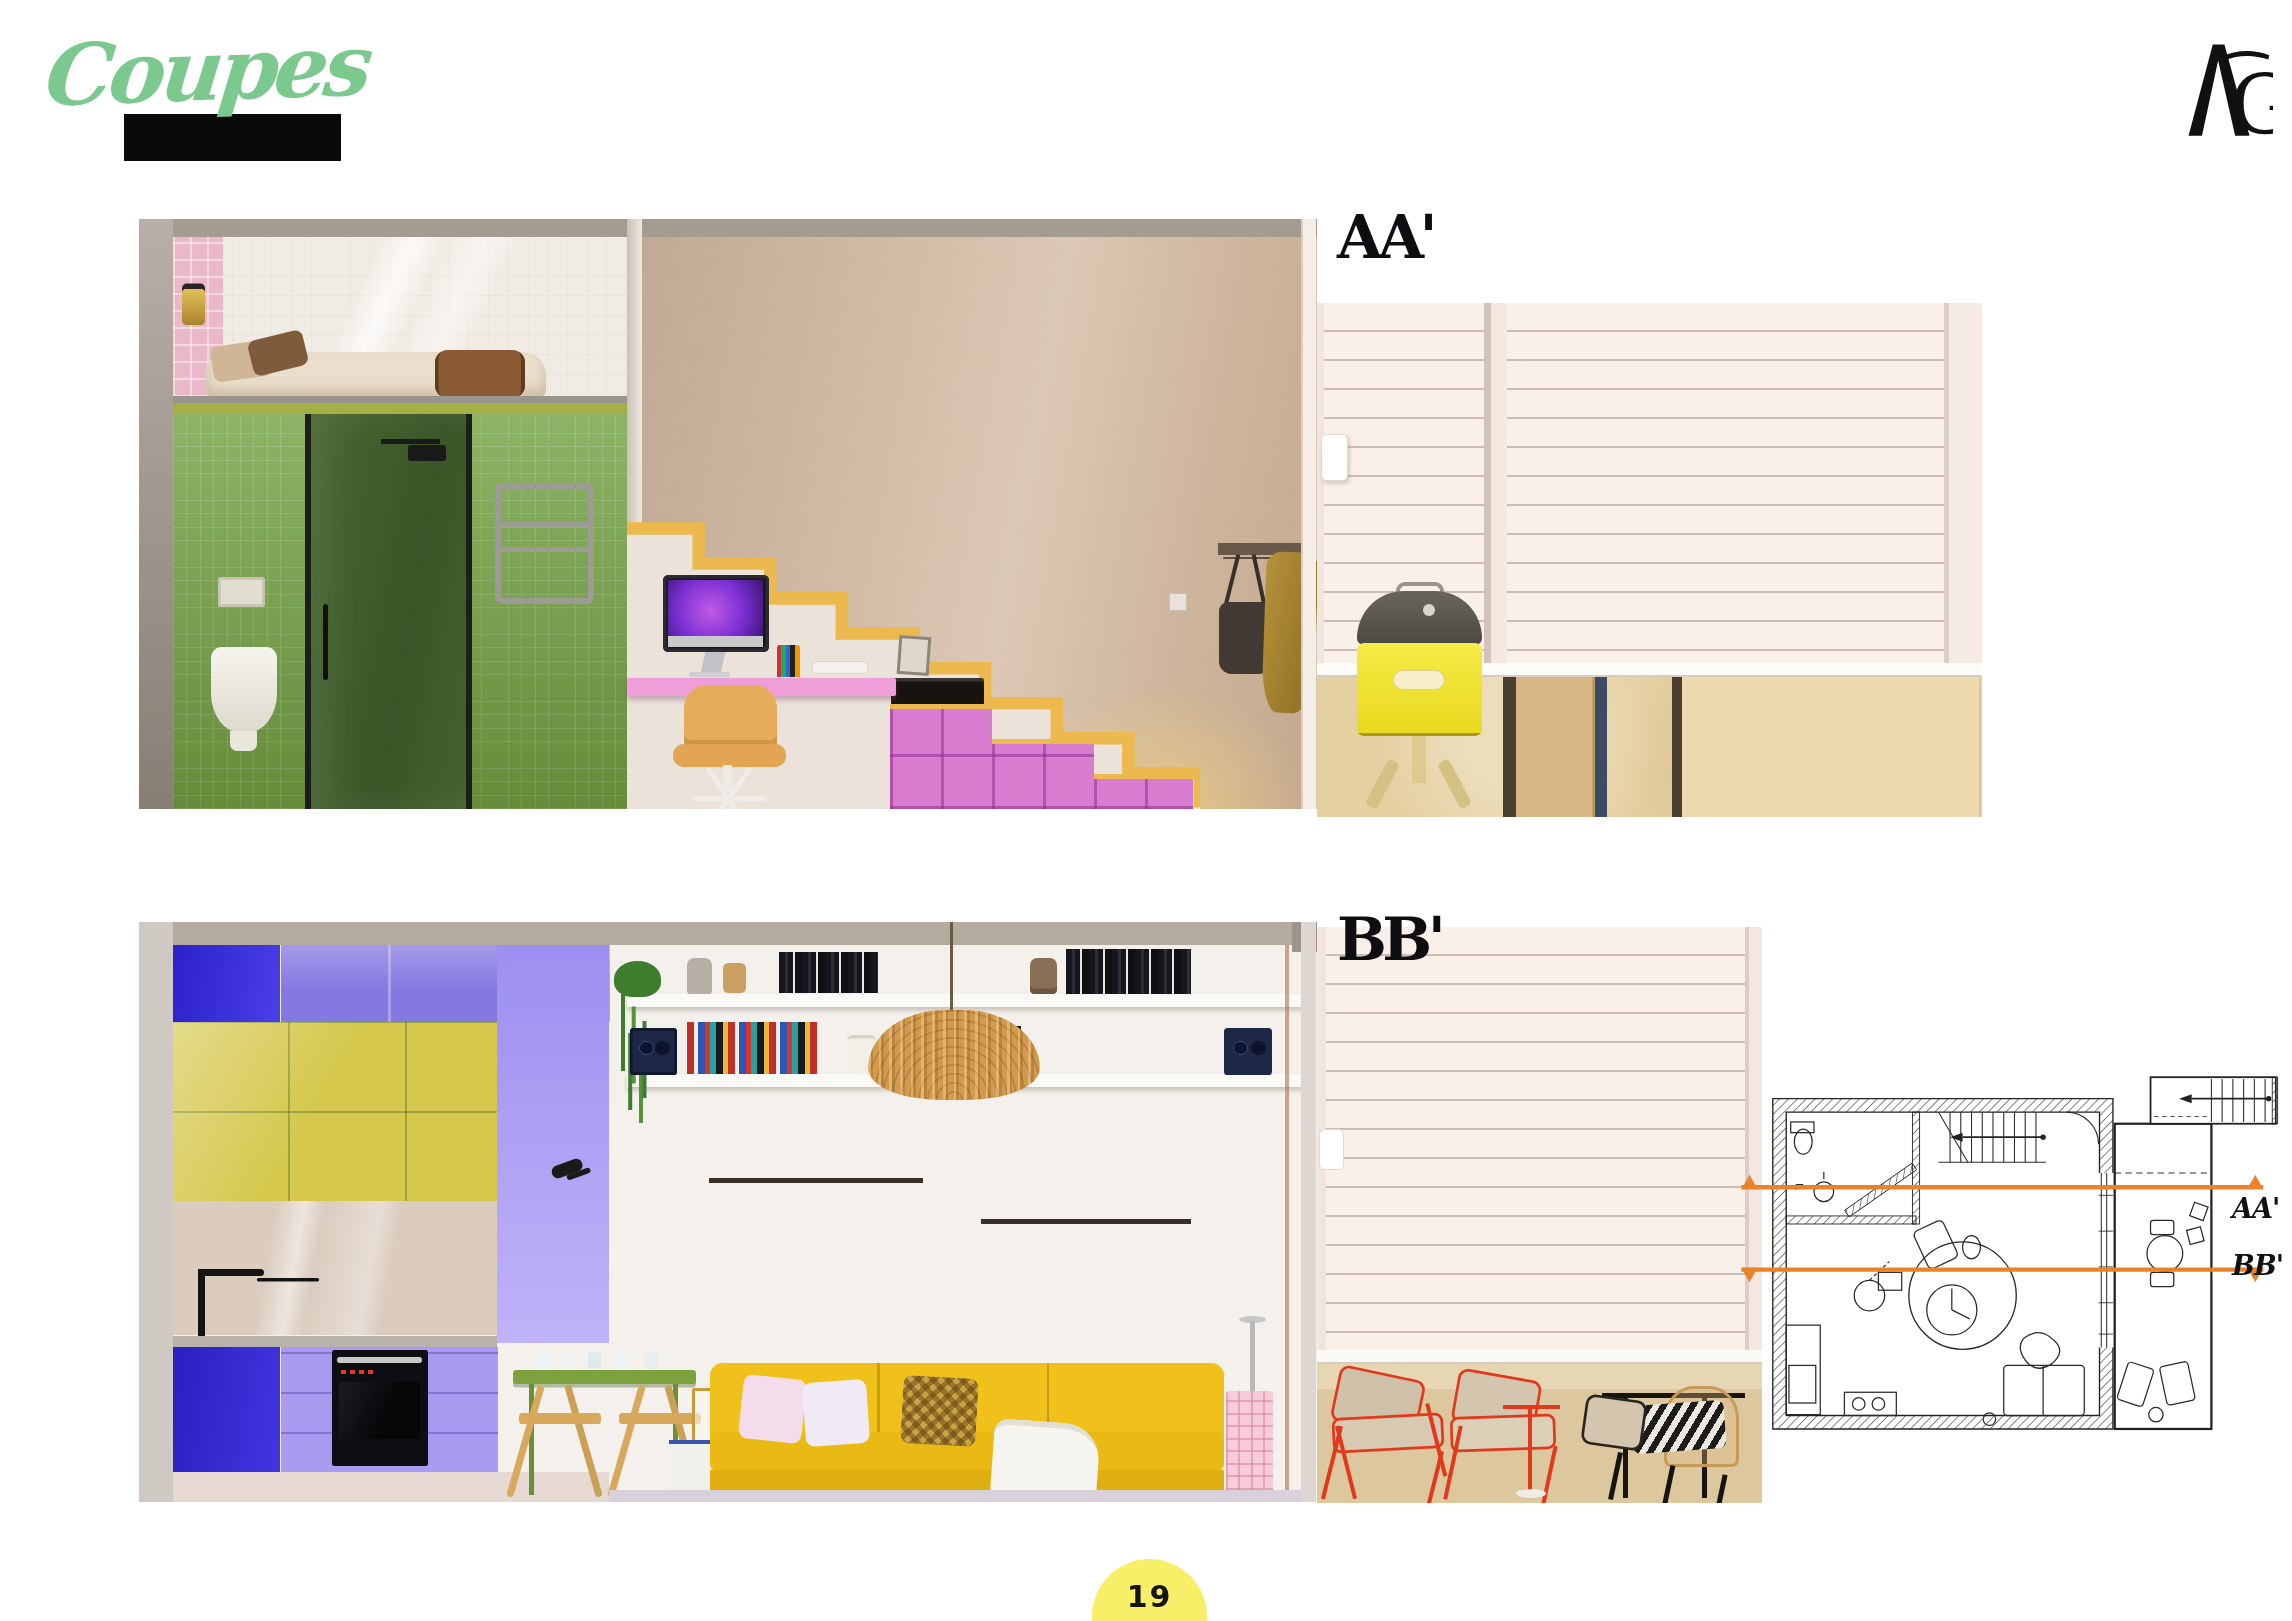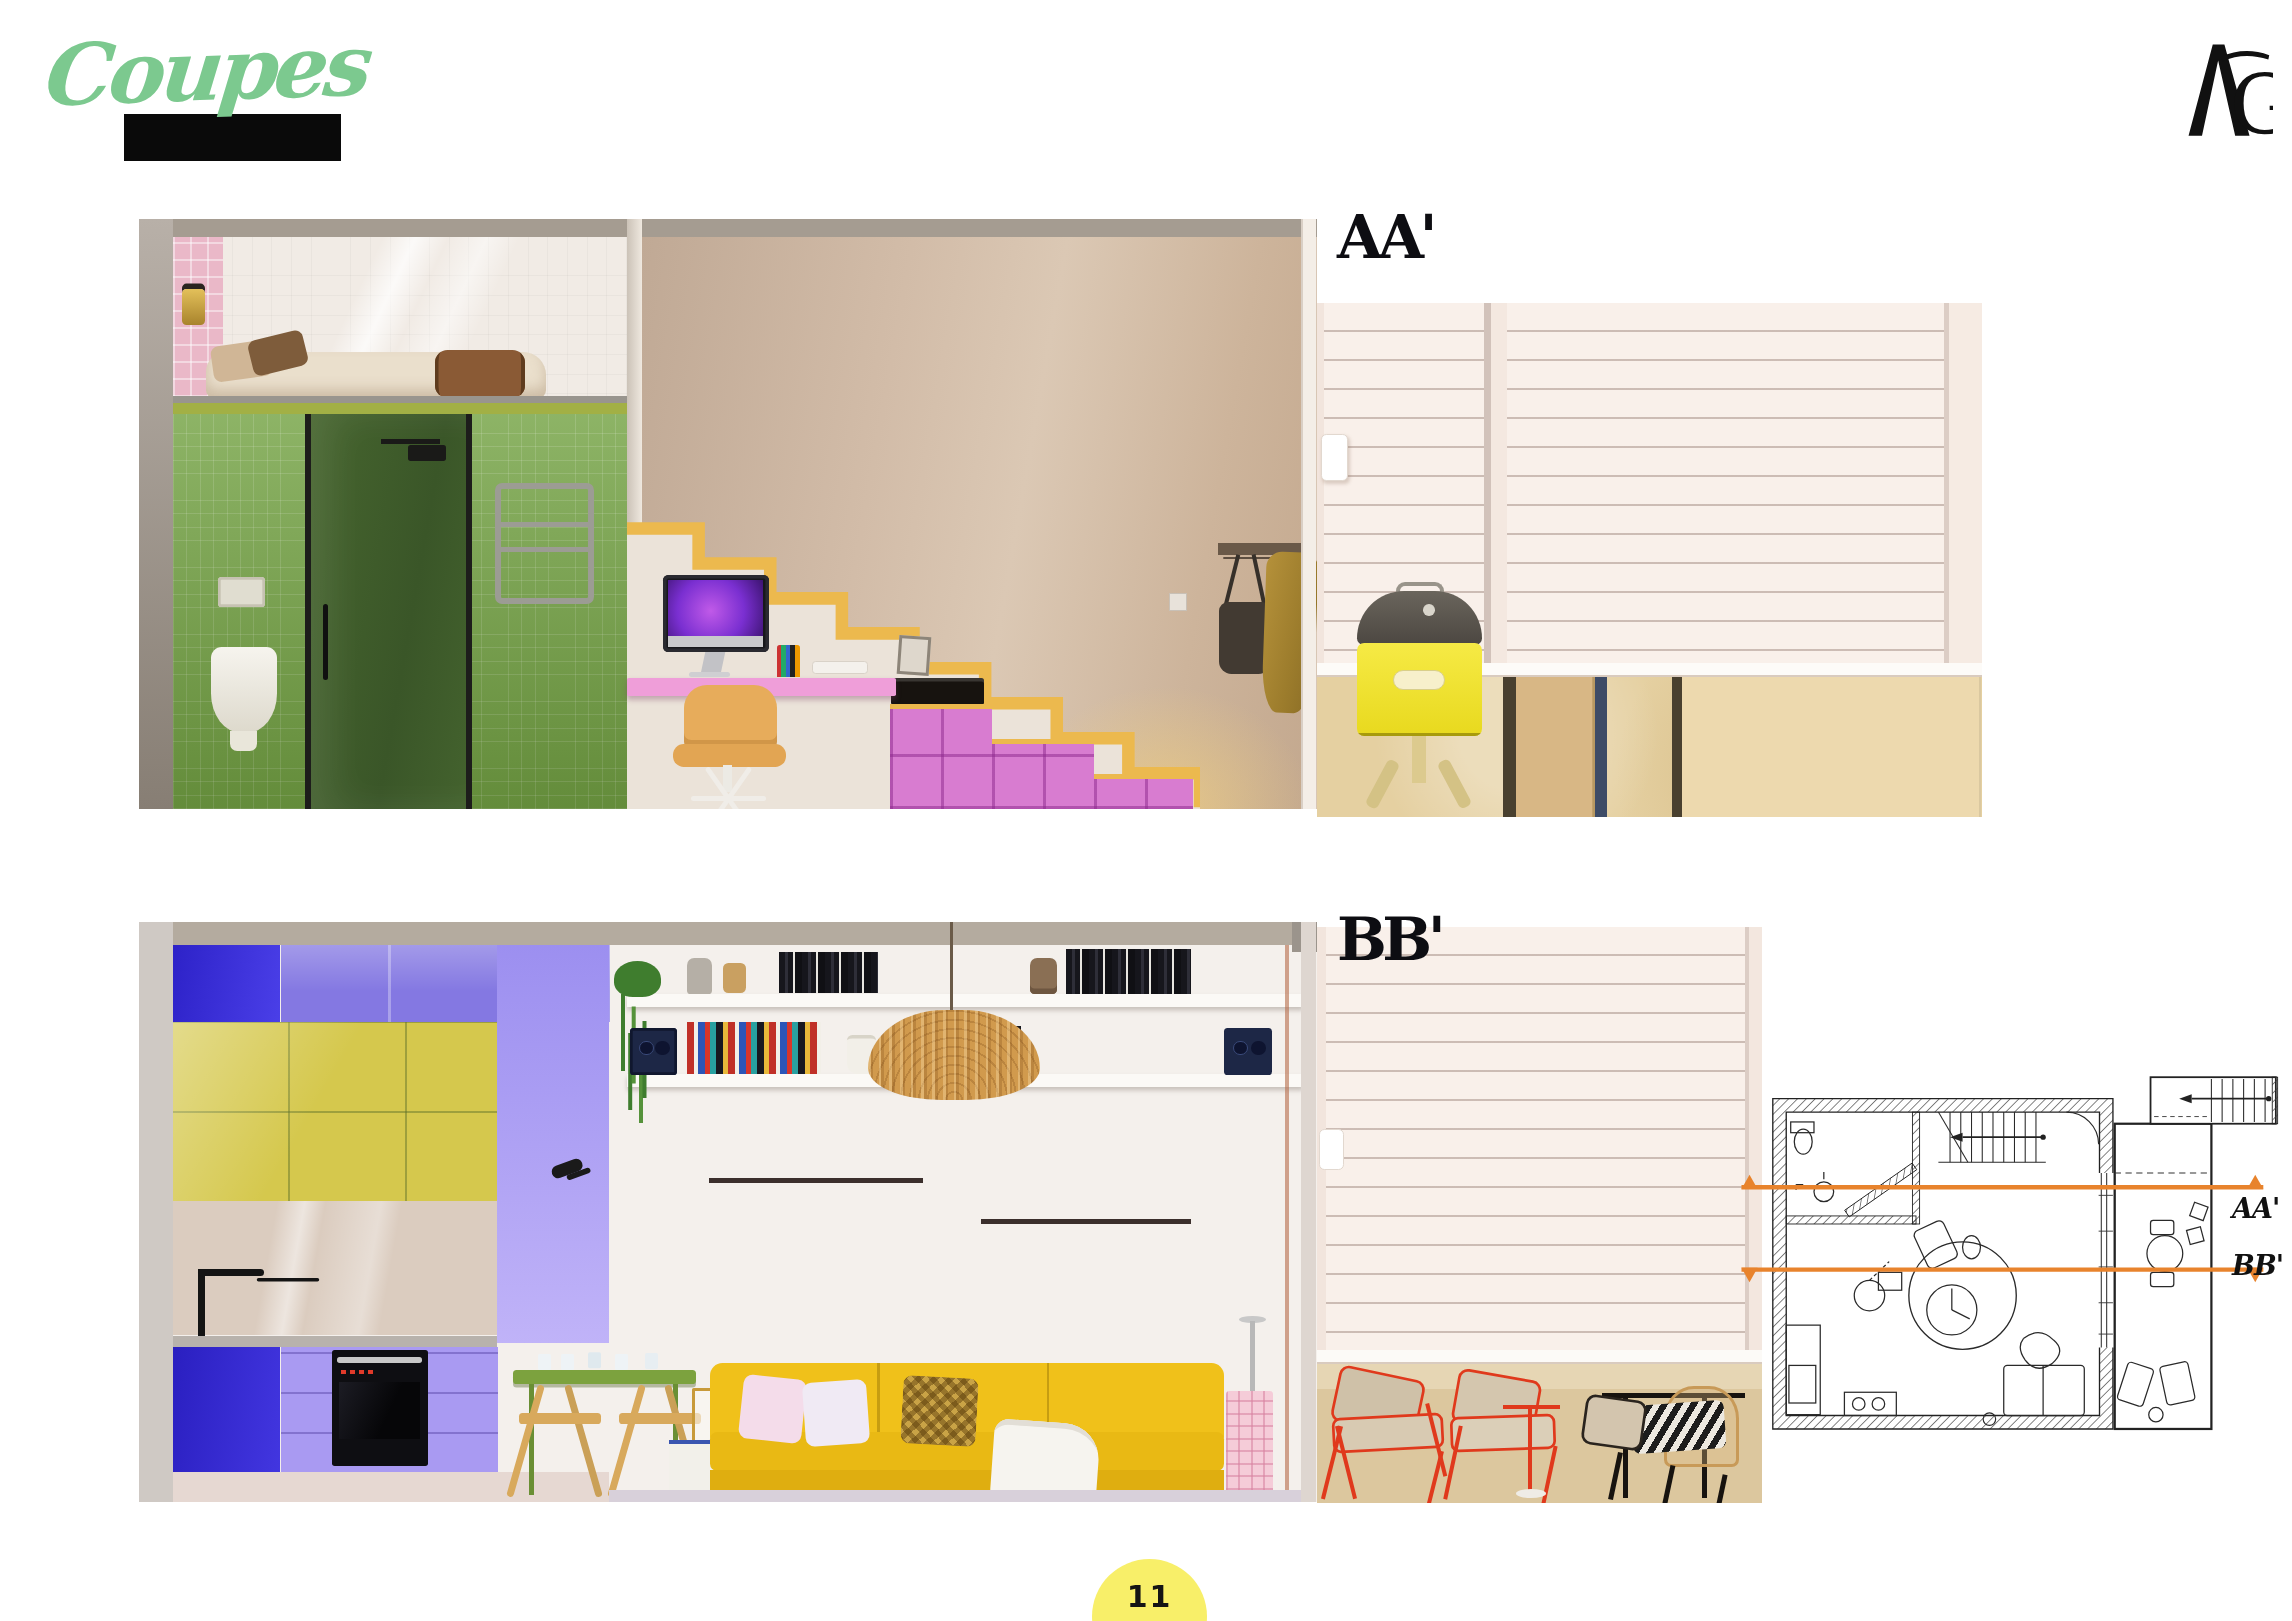--- a/index.html
+++ b/index.html
@@ -431,17 +431,17 @@
         <line x1="5" y1="223" x2="588" y2="223" stroke="#E8832C" stroke-width="5"></line>
         <polygon points="5,221 23,221 14,237" fill="#E8832C"></polygon>
         <polygon points="570,221 588,221 579,237" fill="#E8832C"></polygon>
       </g>
     </svg>
   </div>
   <div class="plan-label" style="left:2232px;top:1193px;">AA'</div>
   <div class="plan-label" style="left:2232px;top:1250px;">BB'</div>
 
   <div class="page-badge">
-    <span>11</span>
+    <span>19</span>
   </div>
 
 </div>
 
 
 </body></html>

